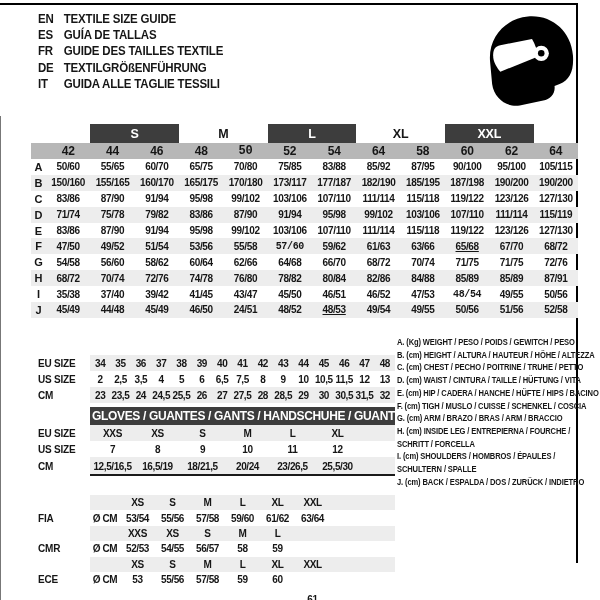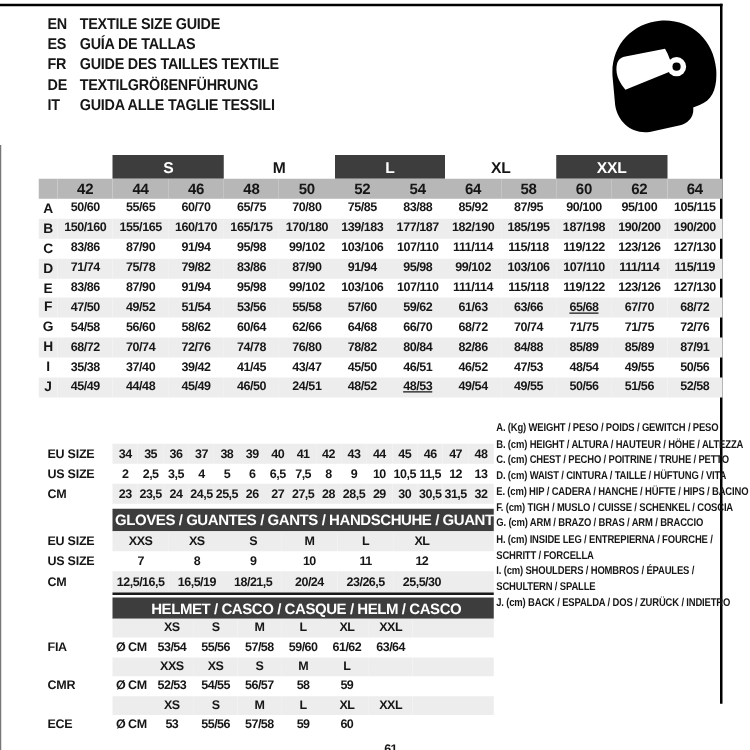--- a/index.html
+++ b/index.html
@@ -98,21 +98,21 @@
       <div class="c group dark" style="grid-area: 1 / 3 / auto / 5;">S</div>
       <div class="c group" style="grid-area: 1 / 5 / auto / 7;">M</div>
       <div class="c group dark" style="grid-area: 1 / 7 / auto / 9;">L</div>
       <div class="c group" style="grid-area: 1 / 9 / auto / 11;">XL</div>
       <div class="c group dark" style="grid-area: 1 / 11 / auto / 13;">XXL</div>
       <div class="c colhdr" style="grid-row: 2;"></div>
       <div class="c colhdr" style="grid-row: 2;">42</div>
       <div class="c colhdr" style="grid-row: 2;">44</div>
       <div class="c colhdr" style="grid-row: 2;">46</div>
       <div class="c colhdr" style="grid-row: 2;">48</div>
-      <div class="c colhdr" style="grid-row: 2;">50</div>
+      <div class="c colhdr" style="grid-row: 2; font-family: Liberation Mono, monospace;">50</div>
       <div class="c colhdr" style="grid-row: 2;">52</div>
       <div class="c colhdr" style="grid-row: 2;">54</div>
       <div class="c colhdr" style="grid-row: 2;">64</div>
       <div class="c colhdr" style="grid-row: 2;">58</div>
       <div class="c colhdr" style="grid-row: 2;">60</div>
       <div class="c colhdr" style="grid-row: 2;">62</div>
       <div class="c colhdr" style="grid-row: 2;">64</div>
       <div class="c rowlbl" style="grid-row: 3;">A</div>
       <div class="c datacell" style="grid-row: 3;">50/60</div>
       <div class="c datacell" style="grid-row: 3;">55/65</div>
@@ -125,21 +125,21 @@
       <div class="c datacell" style="grid-row: 3;">87/95</div>
       <div class="c datacell" style="grid-row: 3;">90/100</div>
       <div class="c datacell" style="grid-row: 3;">95/100</div>
       <div class="c datacell" style="grid-row: 3;">105/115</div>
       <div class="c rowlbl stripe" style="grid-row: 4;">B</div>
       <div class="c datacell stripe" style="grid-row: 4;">150/160</div>
       <div class="c datacell stripe" style="grid-row: 4;">155/165</div>
       <div class="c datacell stripe" style="grid-row: 4;">160/170</div>
       <div class="c datacell stripe" style="grid-row: 4;">165/175</div>
       <div class="c datacell stripe" style="grid-row: 4;">170/180</div>
-      <div class="c datacell stripe" style="grid-row: 4;">139/183</div>
+      <div class="c datacell stripe" style="grid-row: 4;">173/117</div>
       <div class="c datacell stripe" style="grid-row: 4;">177/187</div>
       <div class="c datacell stripe" style="grid-row: 4;">182/190</div>
       <div class="c datacell stripe" style="grid-row: 4;">185/195</div>
       <div class="c datacell stripe" style="grid-row: 4;">187/198</div>
       <div class="c datacell stripe" style="grid-row: 4;">190/200</div>
       <div class="c datacell stripe" style="grid-row: 4;">190/200</div>
       <div class="c rowlbl" style="grid-row: 5;">C</div>
       <div class="c datacell" style="grid-row: 5;">83/86</div>
       <div class="c datacell" style="grid-row: 5;">87/90</div>
       <div class="c datacell" style="grid-row: 5;">91/94</div>
@@ -177,21 +177,21 @@
       <div class="c datacell" style="grid-row: 7;">115/118</div>
       <div class="c datacell" style="grid-row: 7;">119/122</div>
       <div class="c datacell" style="grid-row: 7;">123/126</div>
       <div class="c datacell" style="grid-row: 7;">127/130</div>
       <div class="c rowlbl stripe" style="grid-row: 8;">F</div>
       <div class="c datacell stripe" style="grid-row: 8;">47/50</div>
       <div class="c datacell stripe" style="grid-row: 8;">49/52</div>
       <div class="c datacell stripe" style="grid-row: 8;">51/54</div>
       <div class="c datacell stripe" style="grid-row: 8;">53/56</div>
       <div class="c datacell stripe" style="grid-row: 8;">55/58</div>
-      <div class="c datacell stripe" style="grid-row: 8;">57/60</div>
+      <div class="c datacell stripe" style="grid-row: 8; font-family: Liberation Mono, monospace;">57/60</div>
       <div class="c datacell stripe" style="grid-row: 8;">59/62</div>
       <div class="c datacell stripe" style="grid-row: 8;">61/63</div>
       <div class="c datacell stripe" style="grid-row: 8;">63/66</div>
       <div class="c datacell stripe" style="grid-row: 8; text-decoration: underline;">65/68</div>
       <div class="c datacell stripe" style="grid-row: 8;">67/70</div>
       <div class="c datacell stripe" style="grid-row: 8;">68/72</div>
       <div class="c rowlbl" style="grid-row: 9;">G</div>
       <div class="c datacell" style="grid-row: 9;">54/58</div>
       <div class="c datacell" style="grid-row: 9;">56/60</div>
       <div class="c datacell" style="grid-row: 9;">58/62</div>
@@ -220,21 +220,21 @@
       <div class="c rowlbl" style="grid-row: 11;">I</div>
       <div class="c datacell" style="grid-row: 11;">35/38</div>
       <div class="c datacell" style="grid-row: 11;">37/40</div>
       <div class="c datacell" style="grid-row: 11;">39/42</div>
       <div class="c datacell" style="grid-row: 11;">41/45</div>
       <div class="c datacell" style="grid-row: 11;">43/47</div>
       <div class="c datacell" style="grid-row: 11;">45/50</div>
       <div class="c datacell" style="grid-row: 11;">46/51</div>
       <div class="c datacell" style="grid-row: 11;">46/52</div>
       <div class="c datacell" style="grid-row: 11;">47/53</div>
-      <div class="c datacell" style="grid-row: 11;">48/54</div>
+      <div class="c datacell" style="grid-row: 11; font-family: Liberation Mono, monospace;">48/54</div>
       <div class="c datacell" style="grid-row: 11;">49/55</div>
       <div class="c datacell" style="grid-row: 11;">50/56</div>
       <div class="c rowlbl stripe" style="grid-row: 12;">J</div>
       <div class="c datacell stripe" style="grid-row: 12;">45/49</div>
       <div class="c datacell stripe" style="grid-row: 12;">44/48</div>
       <div class="c datacell stripe" style="grid-row: 12;">45/49</div>
       <div class="c datacell stripe" style="grid-row: 12;">46/50</div>
       <div class="c datacell stripe" style="grid-row: 12;">24/51</div>
       <div class="c datacell stripe" style="grid-row: 12;">48/52</div>
       <div class="c datacell stripe" style="grid-row: 12; text-decoration: underline;">48/53</div>
@@ -320,21 +320,20 @@
       <div class="c sub-c gray" style="grid-row: 4;">18/21,5</div>
       <div class="c sub-c gray" style="grid-row: 4;">20/24</div>
       <div class="c sub-c gray" style="grid-row: 4;">23/26,5</div>
       <div class="c sub-c gray" style="grid-row: 4;">25,5/30</div>
       <div class="c gray" style="grid-row: 4;"></div>
     </div>
 
   <div class="sep-line"></div>
 
   <div id="helmet-grid" class="subgrid">
-    <div class="c subtitle">HELMET / CASCO / CASQUE / HELM / CASCO</div>
   <div class="c side" style="grid-row: 2;"></div>
       <div class="c sub-c gray" style="grid-row: 2;"></div>
       <div class="c sub-c gray" style="grid-row: 2;">XS</div>
       <div class="c sub-c gray" style="grid-row: 2;">S</div>
       <div class="c sub-c gray" style="grid-row: 2;">M</div>
       <div class="c sub-c gray" style="grid-row: 2;">L</div>
       <div class="c sub-c gray" style="grid-row: 2;">XL</div>
       <div class="c sub-c gray" style="grid-row: 2;">XXL</div>
       <div class="c gray" style="grid-row: 2;"></div>
       <div class="c side" style="grid-row: 3;">FIA</div>

